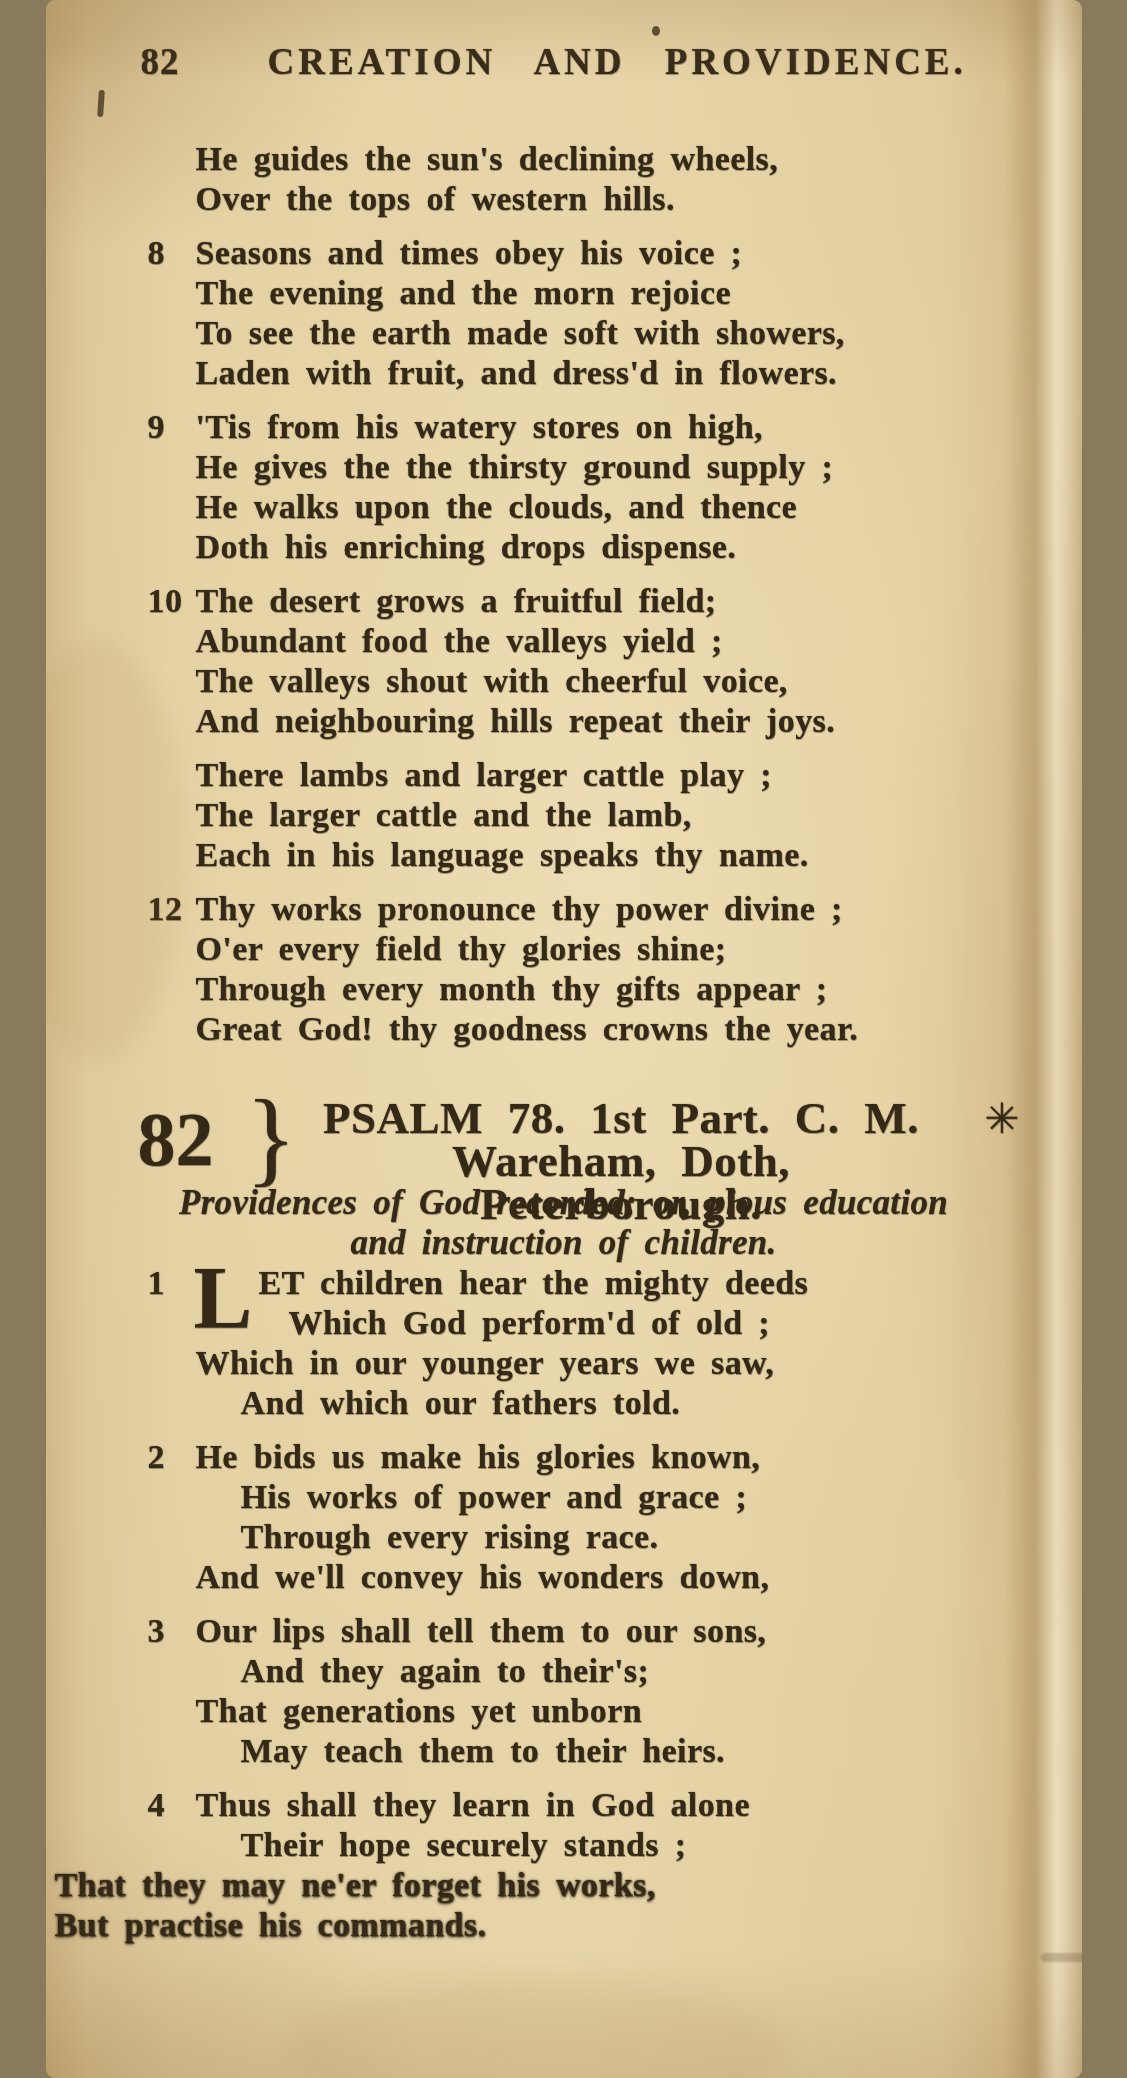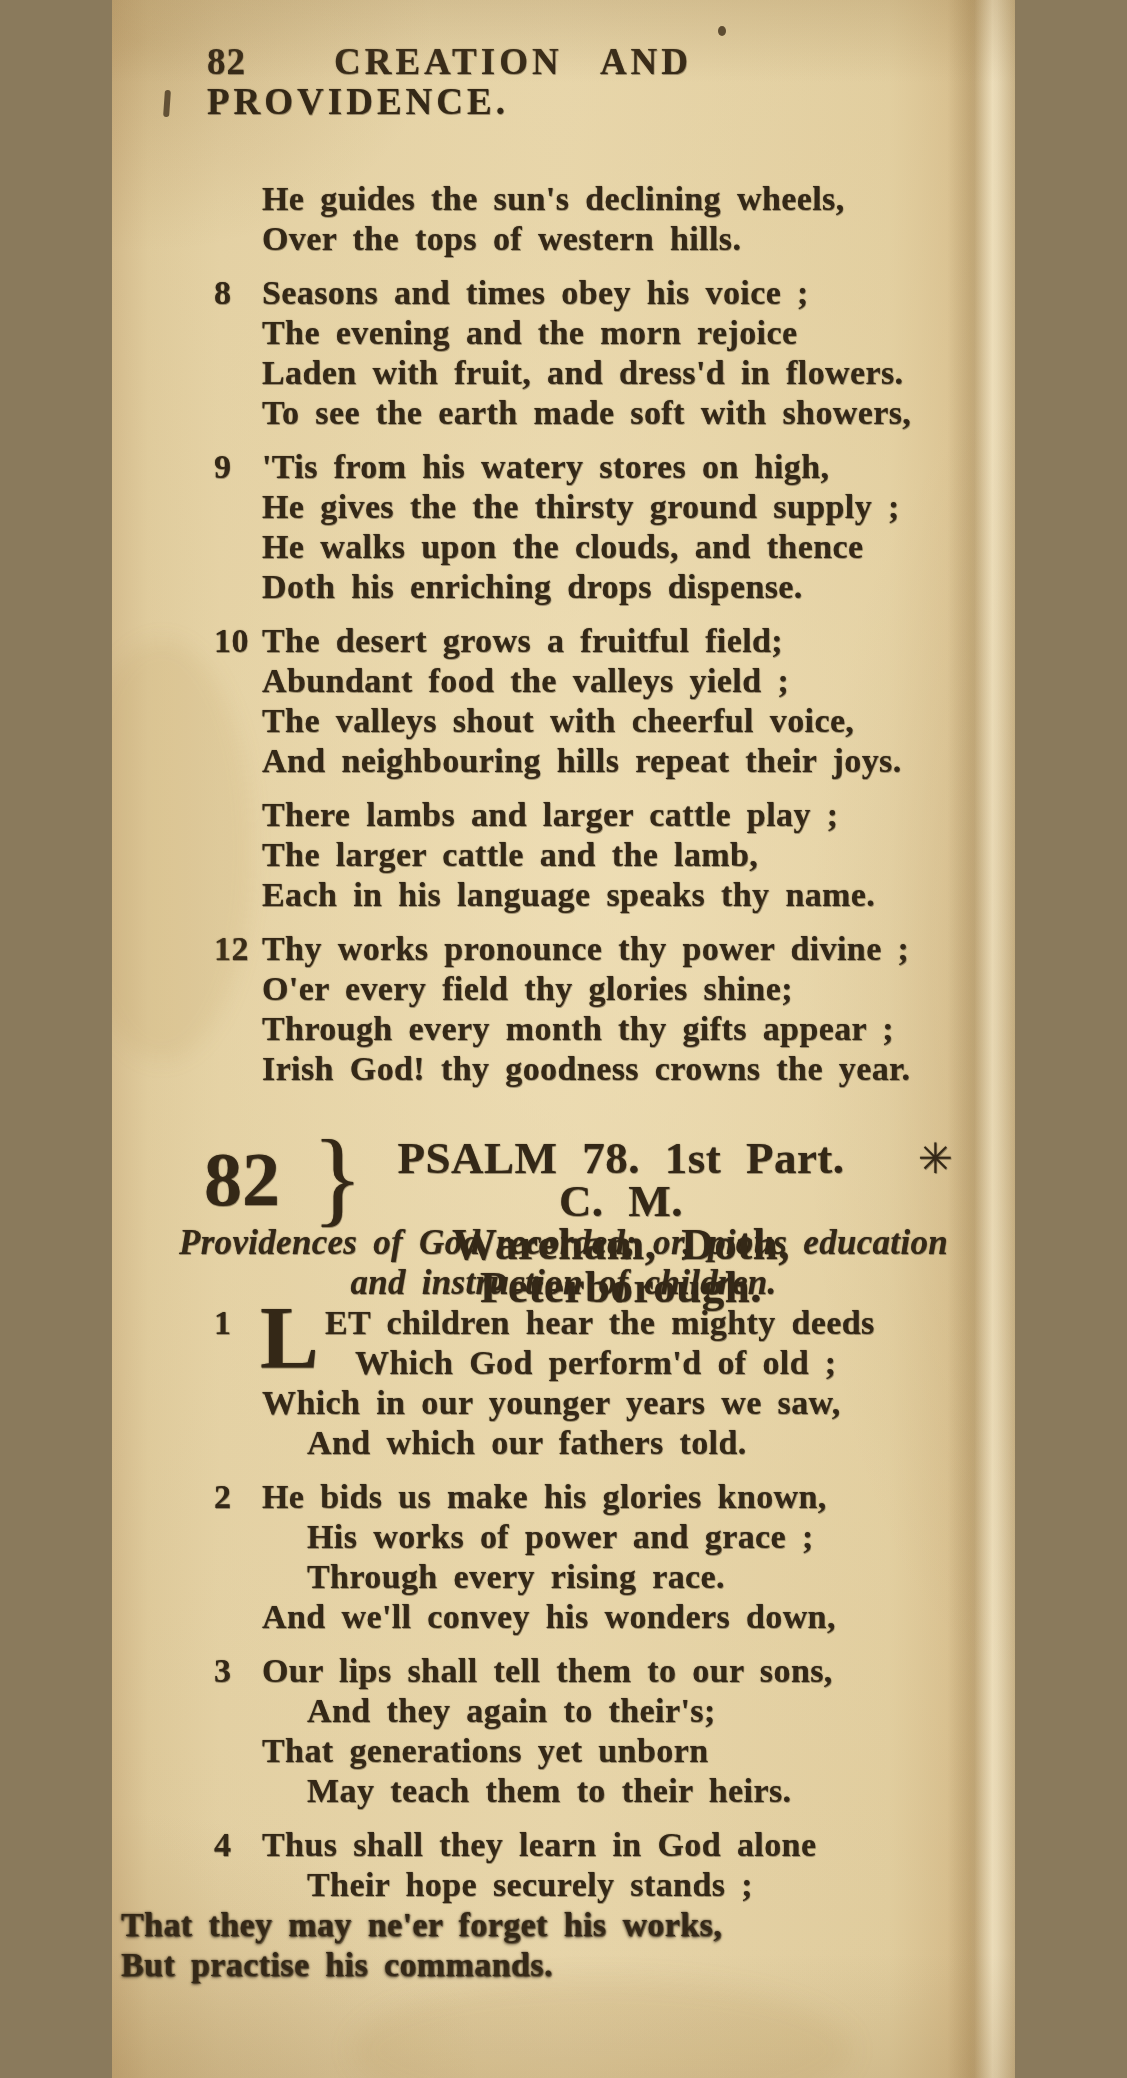--- a/index.html
+++ b/index.html
@@ -1,30 +1,31 @@
 <!DOCTYPE html>
 <html><head>
 <meta charset="utf-8">
 <style>
   html,body{margin:0;padding:0;background:#8a7a5c;}
   .page{
     position:relative;
-    width:903px;height:2078px;
+    width:1036px;height:2078px;
     margin:0 auto;
     overflow:hidden;
     font-family:"Liberation Serif","DejaVu Serif",serif;
     font-weight:bold;
     color:#342817;
     background:
       radial-gradient(ellipse 760px 1250px at 56% 42%, rgba(244,229,190,.55) 0%, rgba(236,218,172,.30) 55%, rgba(0,0,0,0) 100%),
       radial-gradient(ellipse 420px 300px at 3% 2%, rgba(150,112,58,.28) 0%, rgba(0,0,0,0) 70%),
       radial-gradient(ellipse 500px 380px at 2% 100%, rgba(150,112,58,.22) 0%, rgba(0,0,0,0) 70%),
       radial-gradient(ellipse 300px 900px at 100% 50%, rgba(140,104,52,.20) 0%, rgba(0,0,0,0) 70%),
       linear-gradient(90deg,#cfb586 0%,#dcc798 4%,#e2cfa2 12%,#e6d4a9 50%,#dfcb9c 86%,#d2b785 95%,#e3d2ad 98%,#d5c29a 100%),
       #e0cca0;
+    border-radius: 9px;
   }
   
   .page::before{
     content:"";position:absolute;inset:0;pointer-events:none;
     background:
       linear-gradient(180deg, rgba(146,114,64,.22) 0%, rgba(0,0,0,0) 4%, rgba(0,0,0,0) 94%, rgba(146,114,64,.18) 100%),
       linear-gradient(90deg, rgba(0,0,0,0) 0%, rgba(0,0,0,0) 92.5%, rgba(122,92,46,.26) 95.5%, rgba(247,236,206,.45) 97.5%, rgba(150,118,66,.25) 100%);
   }
   .ink{ text-shadow:0 0 1.3px rgba(52,40,23,.6), 0.6px 0.8px 0.6px rgba(52,40,23,.35); }
 
@@ -77,22 +78,22 @@
   </div>
 
   <div class="stanza carryover ink">
     <div class="line">He guides the sun's declining wheels,</div>
     <div class="line">Over the tops of western hills.</div>
   </div>
 
   <div class="stanza ink">
     <div class="line"><span class="vnum">8</span><span>Seasons and times obey his voice ;</span></div>
     <div class="line">The evening and the morn rejoice</div>
+    <div class="line">To see the earth made soft with showers,</div>
     <div class="line">Laden with fruit, and dress'd in flowers.</div>
-    <div class="line">To see the earth made soft with showers,</div>
   </div>
 
   <div class="stanza ink">
     <div class="line"><span class="vnum">9</span><span>'Tis from his watery stores on high,</span></div>
     <div class="line">He gives the the thirsty ground supply ;</div>
     <div class="line">He walks upon the clouds, and thence</div>
     <div class="line">Doth his enriching drops dispense.</div>
   </div>
 
   <div class="stanza ink">
@@ -105,21 +106,21 @@
   <div class="stanza ink">
     <div class="line">There lambs and larger cattle play ;</div>
     <div class="line">The larger cattle and the lamb,</div>
     <div class="line">Each in his language speaks thy name.</div>
   </div>
 
   <div class="stanza ink">
     <div class="line"><span class="vnum">12</span><span>Thy works pronounce thy power divine ;</span></div>
     <div class="line">O'er every field thy glories shine;</div>
     <div class="line">Through every month thy gifts appear ;</div>
-    <div class="line">Irish God! thy goodness crowns the year.</div>
+    <div class="line">Great God! thy goodness crowns the year.</div>
   </div>
 
   <div class="psalm-head ink">
     <span class="bignum">82</span>
     <span class="brace">}</span>
     <div class="ptitle">
       <div>PSALM 78.  1st Part.  C. M.</div>
       <div>Wareham, Doth, Peterborough.</div>
     </div>
     <span class="star">✳</span>

